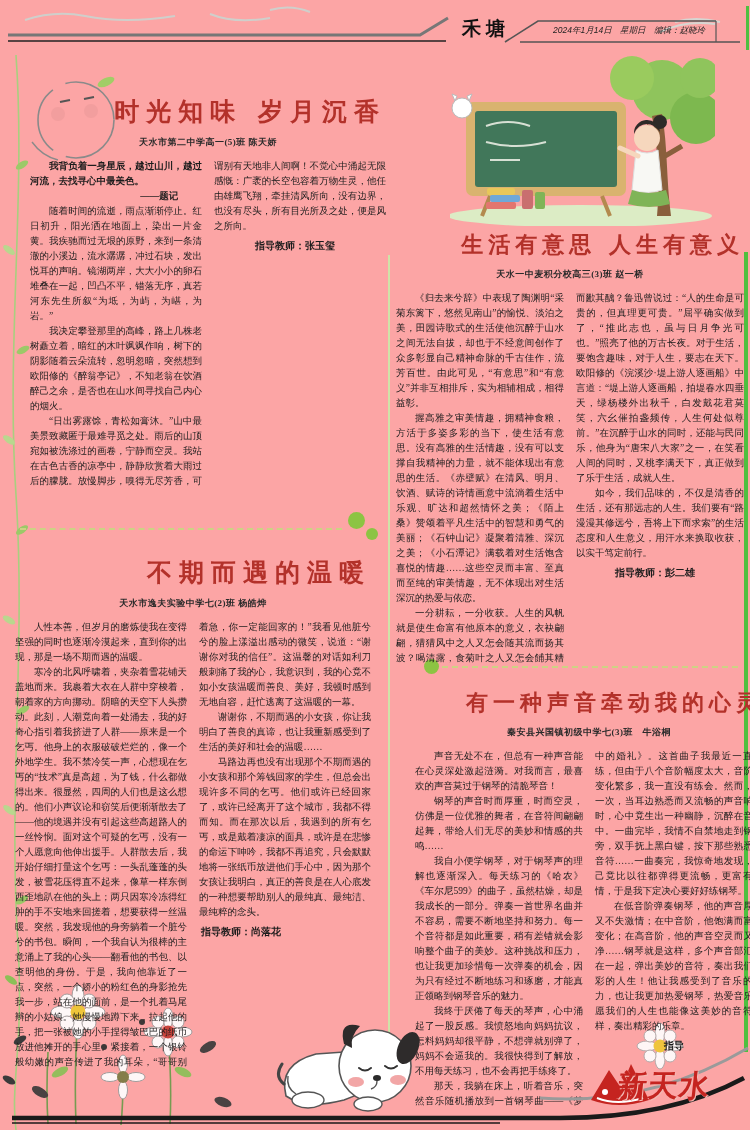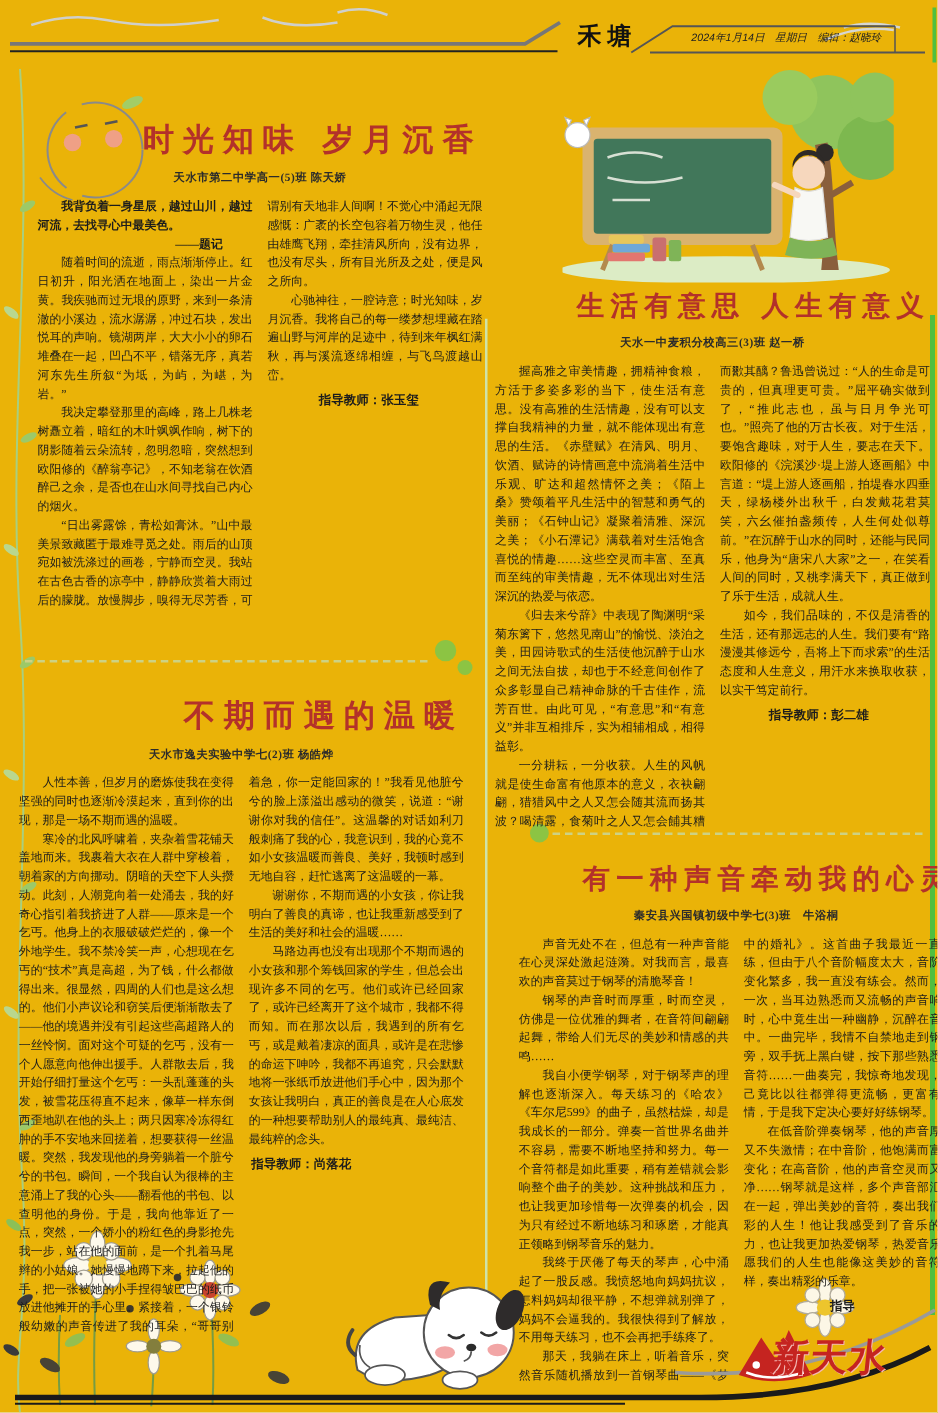--- a/index.html
+++ b/index.html
@@ -1,18 +1,18 @@
 <!DOCTYPE html>
 <html><head>
 <meta charset="utf-8">
 <style>
   html,body { margin:0; padding:0; background:#e9e9e6; }
   .page {
     position:relative; width:750px; height:1130px; margin:0 auto;
-    background:#eab308; overflow:hidden;
+    background:#fca5a5; overflow:hidden;
     font-family:"Liberation Serif","DejaVu Serif",serif; color:#1c1c1c;
   }
   svg { display:block; }
 
   
   .masthead-title { position:absolute; left:462px; top:16px; font-size:19px; font-weight:bold;
     letter-spacing:5px; color:#111; font-family:"DejaVu Serif",serif; z-index:3; }
   .masthead-date { position:absolute; left:545px; top:25px; width:168px; font-size:8.5px;
     color:#222; text-align:center; z-index:3; white-space:nowrap; font-family:"Liberation Sans",sans-serif;font-style:italic; }
   .masthead-date span { margin:0 3px; }
@@ -110,21 +110,20 @@
 
   <section class="sec-a1">
     <h2 class="article-title t-big">时光知味 岁月沉香</h2>
     <div class="byline">天水市第二中学高一(5)班 陈天娇</div>
     <div class="body-cols h-a1">
       <p class="epigraph">我背负着一身星辰，越过山川，越过河流，去找寻心中最美色。</p>
       <p class="epigraph-label">——题记</p>
       <p>随着时间的流逝，雨点渐渐停止。红日初升，阳光洒在地面上，染出一片金黄。我疾驰而过无垠的原野，来到一条清澈的小溪边，流水潺潺，冲过石块，发出悦耳的声响。镜湖两岸，大大小小的卵石堆叠在一起，凹凸不平，错落无序，真若河东先生所叙“为坻，为屿，为嵁，为岩。”</p>
       <p>我决定攀登那里的高峰，路上几株老树矗立着，暗红的木叶飒飒作响，树下的阴影随着云朵流转，忽明忽暗，突然想到欧阳修的《醉翁亭记》，不知老翁在饮酒醉己之余，是否也在山水间寻找自己内心的烟火。</p>
       <p>“日出雾露馀，青松如膏沐。”山中最美景致藏匿于最难寻觅之处。雨后的山顶宛如被洗涤过的画卷，宁静而空灵。我站在古色古香的凉亭中，静静欣赏着大雨过后的朦胧。放慢脚步，嗅得无尽芳香，可谓别有天地非人间啊！不觉心中涌起无限感慨：广袤的长空包容着万物生灵，他任由雄鹰飞翔，牵挂清风所向，没有边界，也没有尽头，所有目光所及之处，便是风之所向。</p>
-      <p>心驰神往，一腔诗意；时光知味，岁月沉香。我将自己的每一缕梦想埋藏在踏遍山野与河岸的足迹中，待到来年枫红满秋，再与溪流逐绵相缠，与飞鸟渡越山峦。</p>
       <p class="teacher">指导教师：张玉玺</p>
     </div>
   </section>
 
   <div class="sep sep-left"></div>
   <div class="gdot" style="left:348px;top:512px;width:17px;height:17px;"></div>
   <div class="gdot" style="left:366px;top:528px;width:12px;height:12px;"></div>
 
   <svg class="deco" style="left:18px;top:952px;opacity:.92;" width="220" height="175" viewBox="0 0 220 175">
     <path d="M60 60 q-4 60 -2 112 M150 80 q4 50 2 92 M105 125 q0 28 -2 48 M30 100 q-2 40 0 72" stroke="#6b9b4a" stroke-width="1.6" fill="none"></path>
@@ -202,22 +201,22 @@
     <rect x="40" y="139" width="30" height="7" rx="2" fill="#6fa8d8"></rect>
     <rect x="37" y="132" width="28" height="7" rx="2" fill="#e8c75a"></rect>
     <rect x="72" y="134" width="11" height="19" rx="2" fill="#c96f6f"></rect>
     <rect x="85" y="136" width="10" height="17" rx="2" fill="#7fb457"></rect>
   </svg>
 
   <section class="sec-a2">
     <h2 class="article-title t-med">生活有意思 人生有意义</h2>
     <div class="byline">天水一中麦积分校高三(3)班 赵一桥</div>
     <div class="body-cols h-a2">
+      <p>《归去来兮辞》中表现了陶渊明“采菊东篱下，悠然见南山”的愉悦、淡泊之美，田园诗歌式的生活使他沉醉于山水之间无法自拔，却也于不经意间创作了众多彰显自己精神命脉的千古佳作，流芳百世。由此可见，“有意思”和“有意义”并非互相排斥，实为相辅相成，相得益彰。</p>
       <p>握高雅之审美情趣，拥精神食粮，方活于多姿多彩的当下，使生活有意思。没有高雅的生活情趣，没有可以支撑自我精神的力量，就不能体现出有意思的生活。《赤壁赋》在清风、明月、饮酒、赋诗的诗情画意中流淌着生活中乐观、旷达和超然情怀之美；《陌上桑》赞颂着平凡生活中的智慧和勇气的美丽；《石钟山记》凝聚着清雅、深沉之美；《小石潭记》满载着对生活饱含喜悦的情趣……这些空灵而丰富、至真而至纯的审美情趣，无不体现出对生活深沉的热爱与依恋。</p>
-      <p>《归去来兮辞》中表现了陶渊明“采菊东篱下，悠然见南山”的愉悦、淡泊之美，田园诗歌式的生活使他沉醉于山水之间无法自拔，却也于不经意间创作了众多彰显自己精神命脉的千古佳作，流芳百世。由此可见，“有意思”和“有意义”并非互相排斥，实为相辅相成，相得益彰。</p>
       <p>一分耕耘，一分收获。人生的风帆就是使生命富有他原本的意义，衣袂翩翩，猎猎风中之人又怎会随其流而扬其波？喝清露，食菊叶之人又怎会餔其糟而歠其醨？鲁迅曾说过：“人的生命是可贵的，但真理更可贵。”屈平确实做到了，“推此志也，虽与日月争光可也。”照亮了他的万古长夜。对于生活，要饱含趣味，对于人生，要志在天下。欧阳修的《浣溪沙·堤上游人逐画船》中言道：“堤上游人逐画船，拍堤春水四垂天，绿杨楼外出秋千，白发戴花君莫笑，六幺催拍盏频传，人生何处似尊前。”在沉醉于山水的同时，还能与民同乐，他身为“唐宋八大家”之一，在笑看人间的同时，又桃李满天下，真正做到了乐于生活，成就人生。</p>
       <p>如今，我们品味的，不仅是清香的生活，还有那远志的人生。我们要有“路漫漫其修远兮，吾将上下而求索”的生活态度和人生意义，用汗水来换取收获，以实干笃定前行。</p>
       <p class="teacher">指导教师：彭二雄</p>
     </div>
   </section>
 
   <div class="sep sep-right"></div>
   <div class="gdot" style="left:424px;top:659px;width:15px;height:15px;"></div>
 
   <section class="sec-a4">

